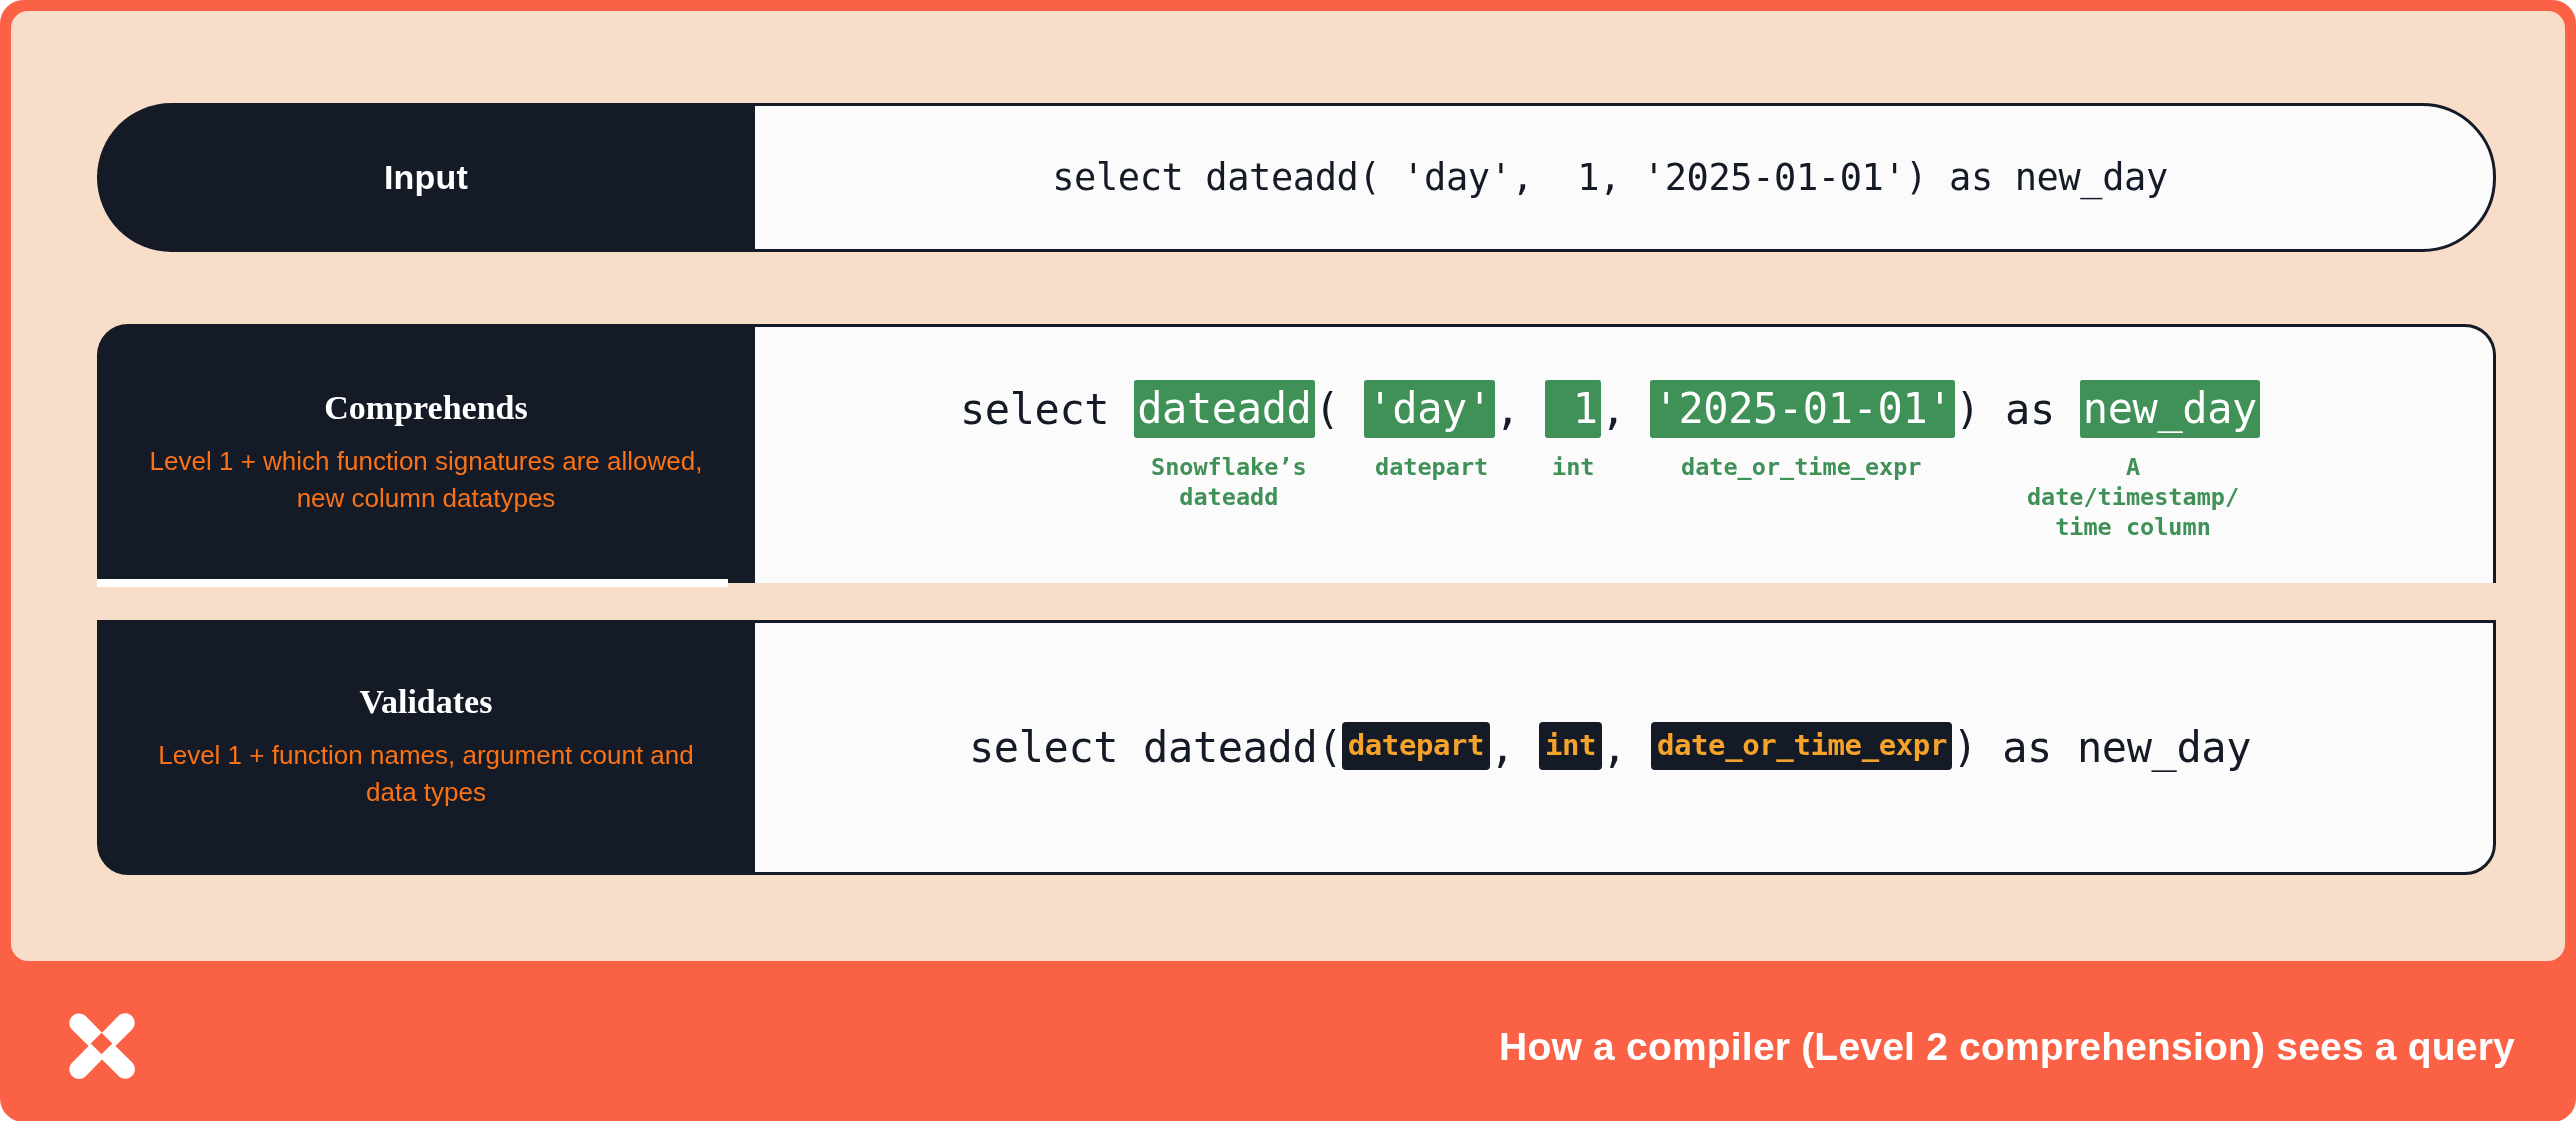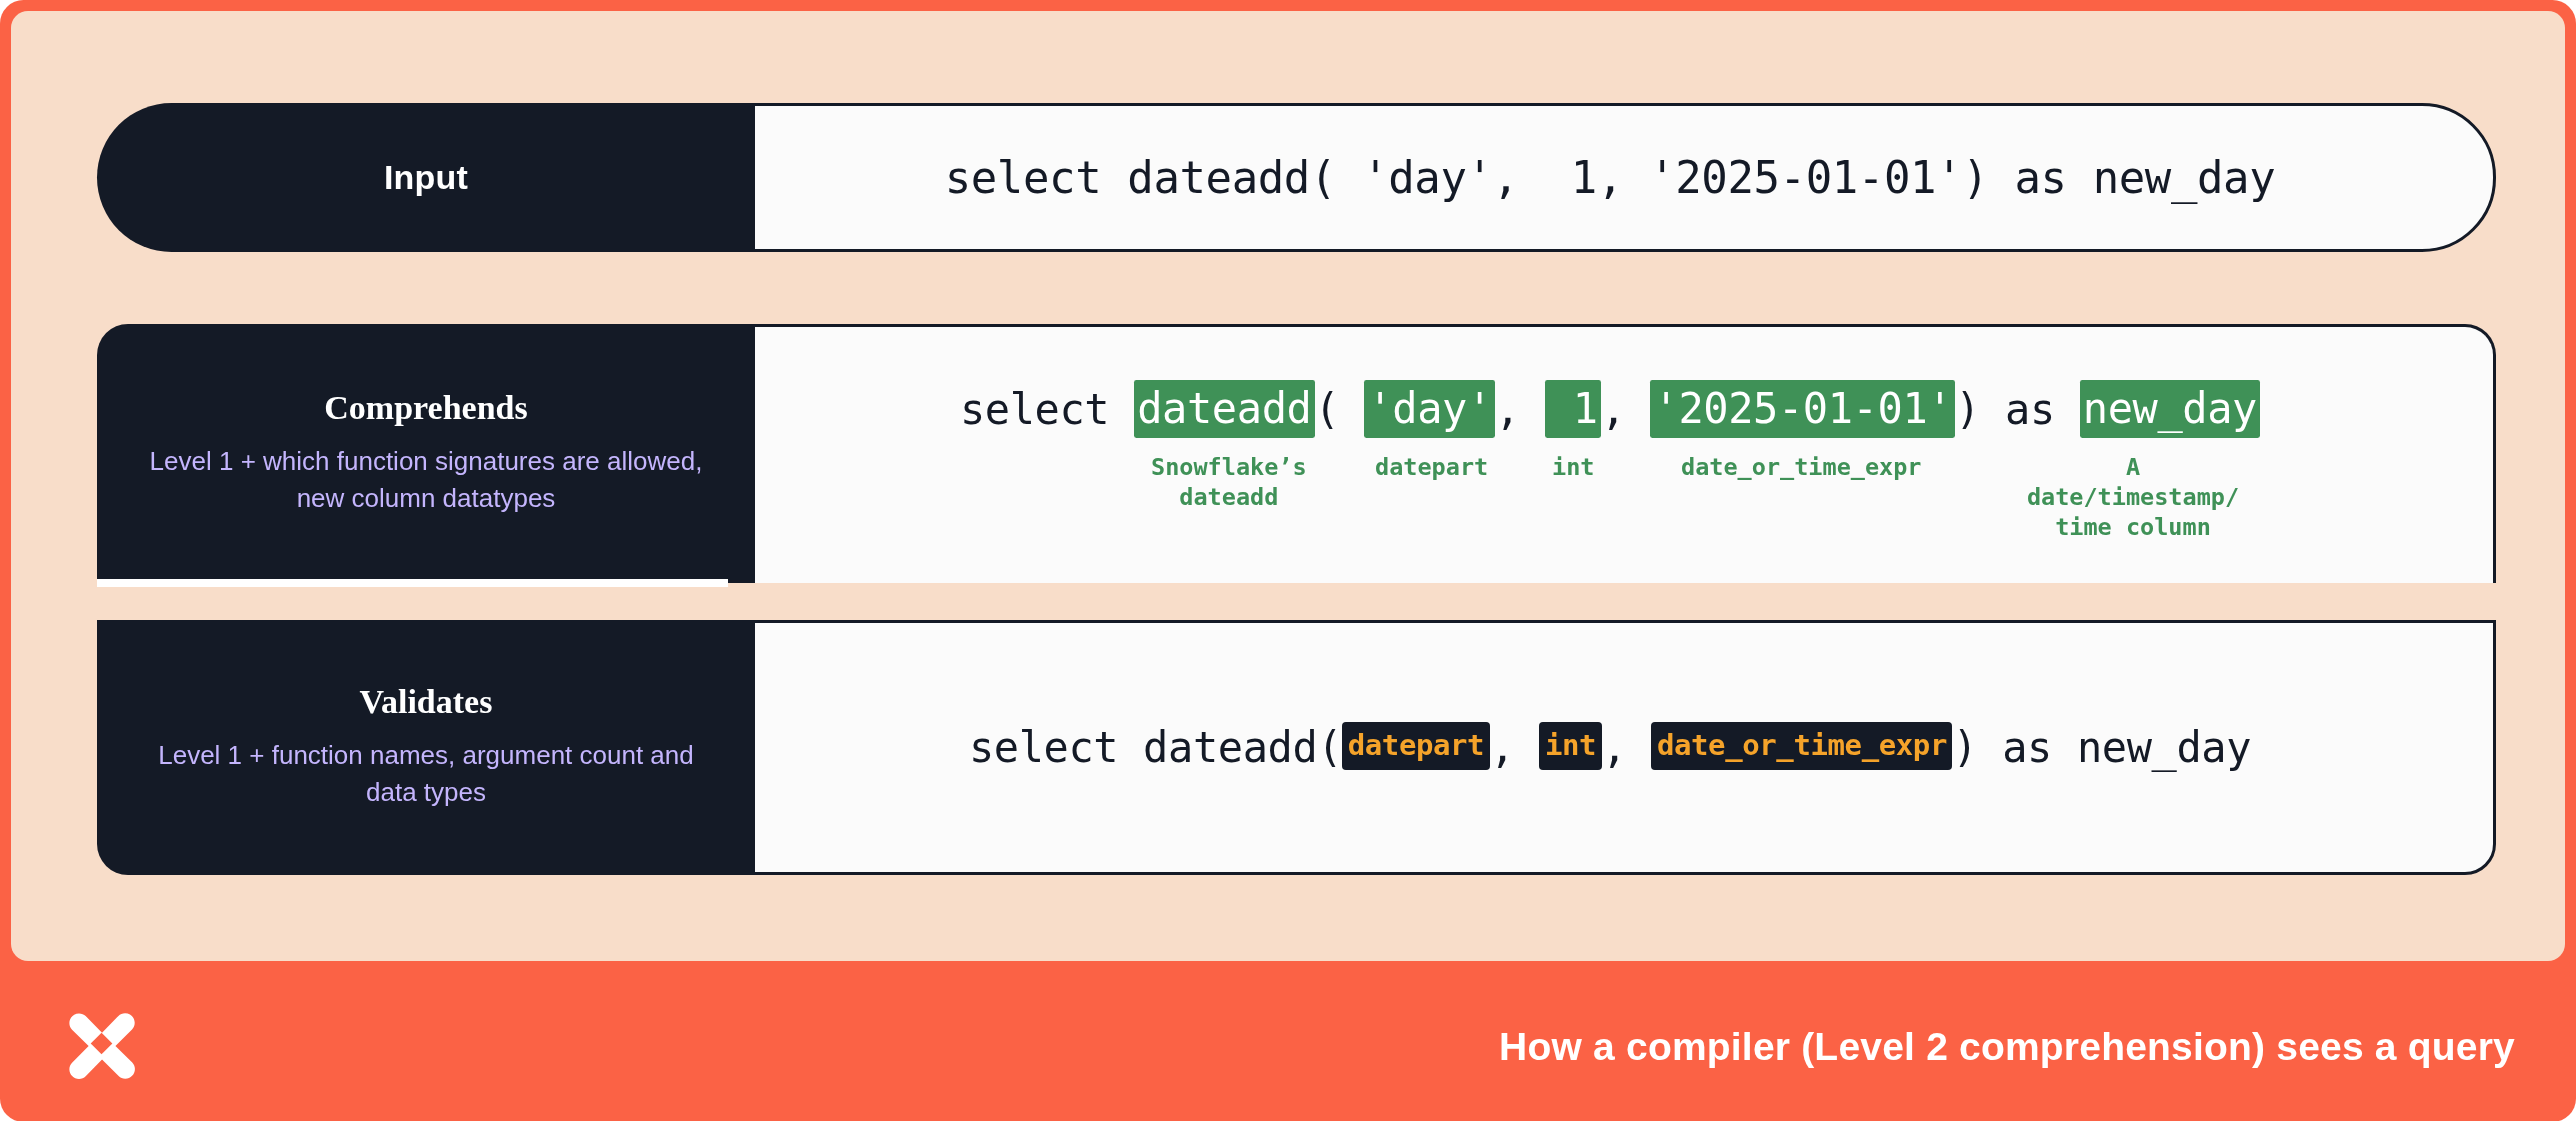--- a/index.html
+++ b/index.html
@@ -76,21 +76,21 @@
     background: #fbfbfb;
     border: 3.9px solid #141a26;
     border-radius: 0 74px 74px 0;
     display: flex;
     align-items: center;
     justify-content: center;
   }
 
   .code-line {
     font-family: "DejaVu Sans Mono", monospace;
-    font-size: 44px;
+    font-size: 37px;
     color: #141a26;
     white-space: pre;
     letter-spacing: -0.4px;
   }
 
   
   #stack {
     position: absolute;
     left: 86px;
     top: 313px;
@@ -131,21 +131,21 @@
     font-size: 34px;
     font-weight: 700;
     margin-bottom: 15.7px;
     font-family: Liberation Serif, serif;
   }
 
   .label-box .desc {
     font-size: 26px;
     font-weight: 400;
     line-height: 1.45;
-    color: #c4b5fd;
+    color: #f97316;
     max-width: 580px;
   }
 
   .code-box {
     position: absolute;
     left: 627px;
     top: 0;
     width: 1772px;
     height: 100%;
     background: #fbfbfb;

